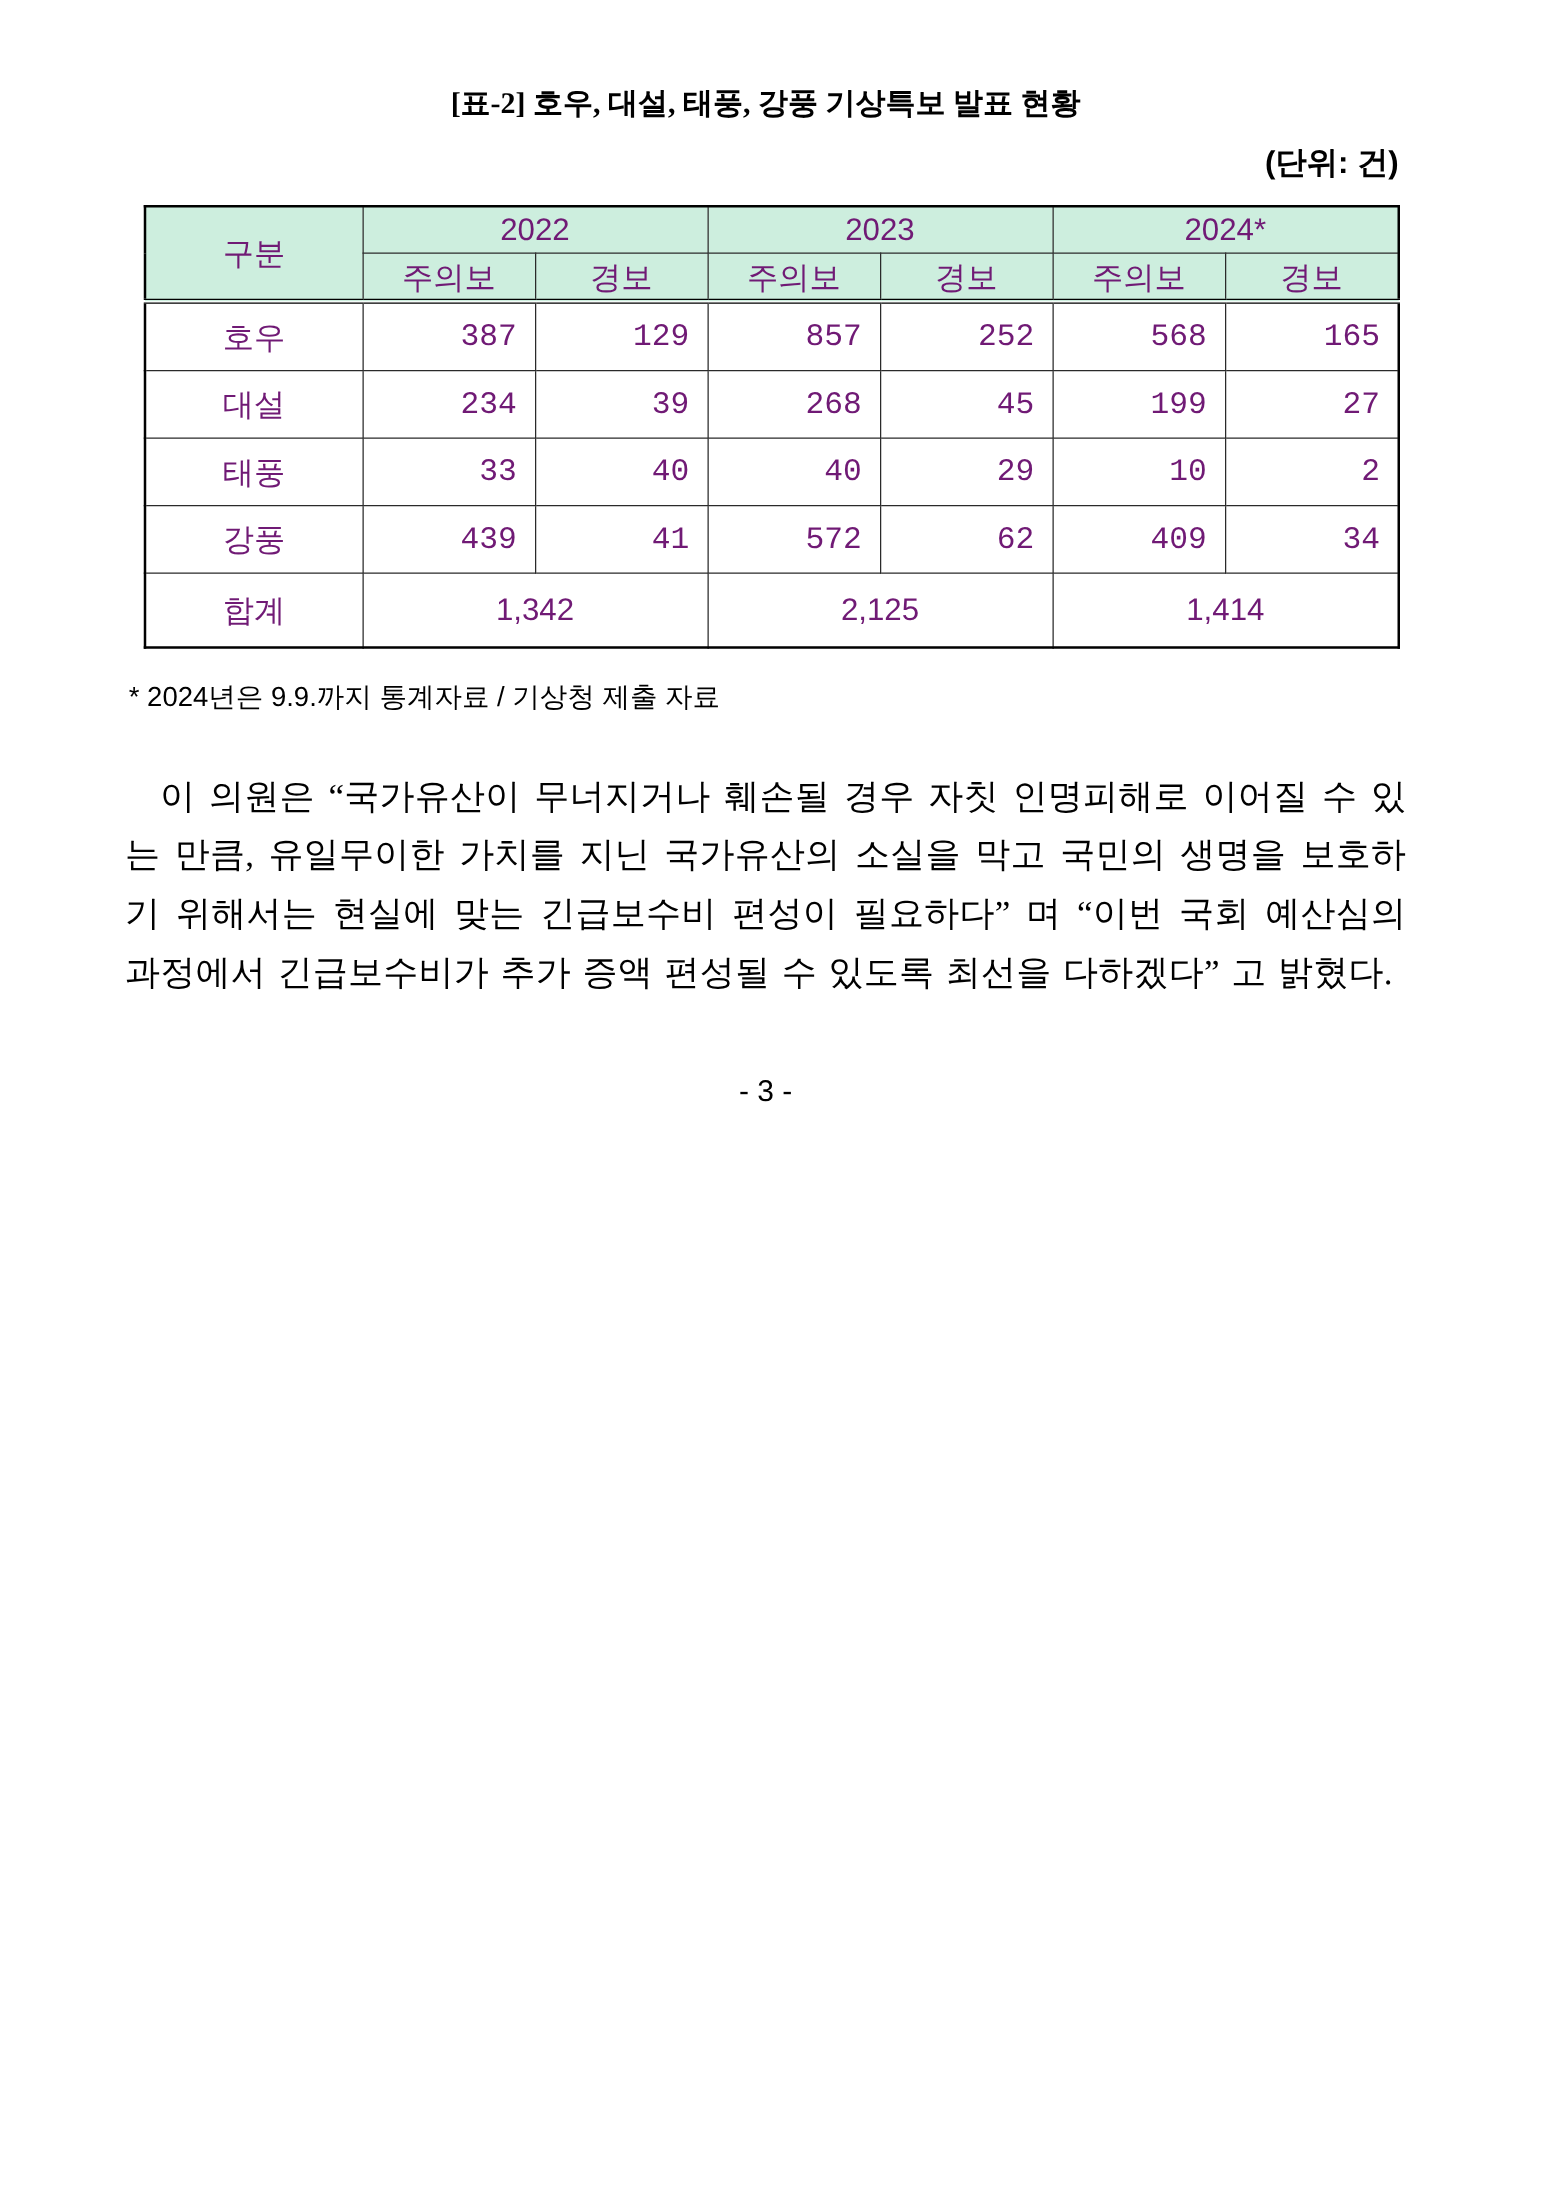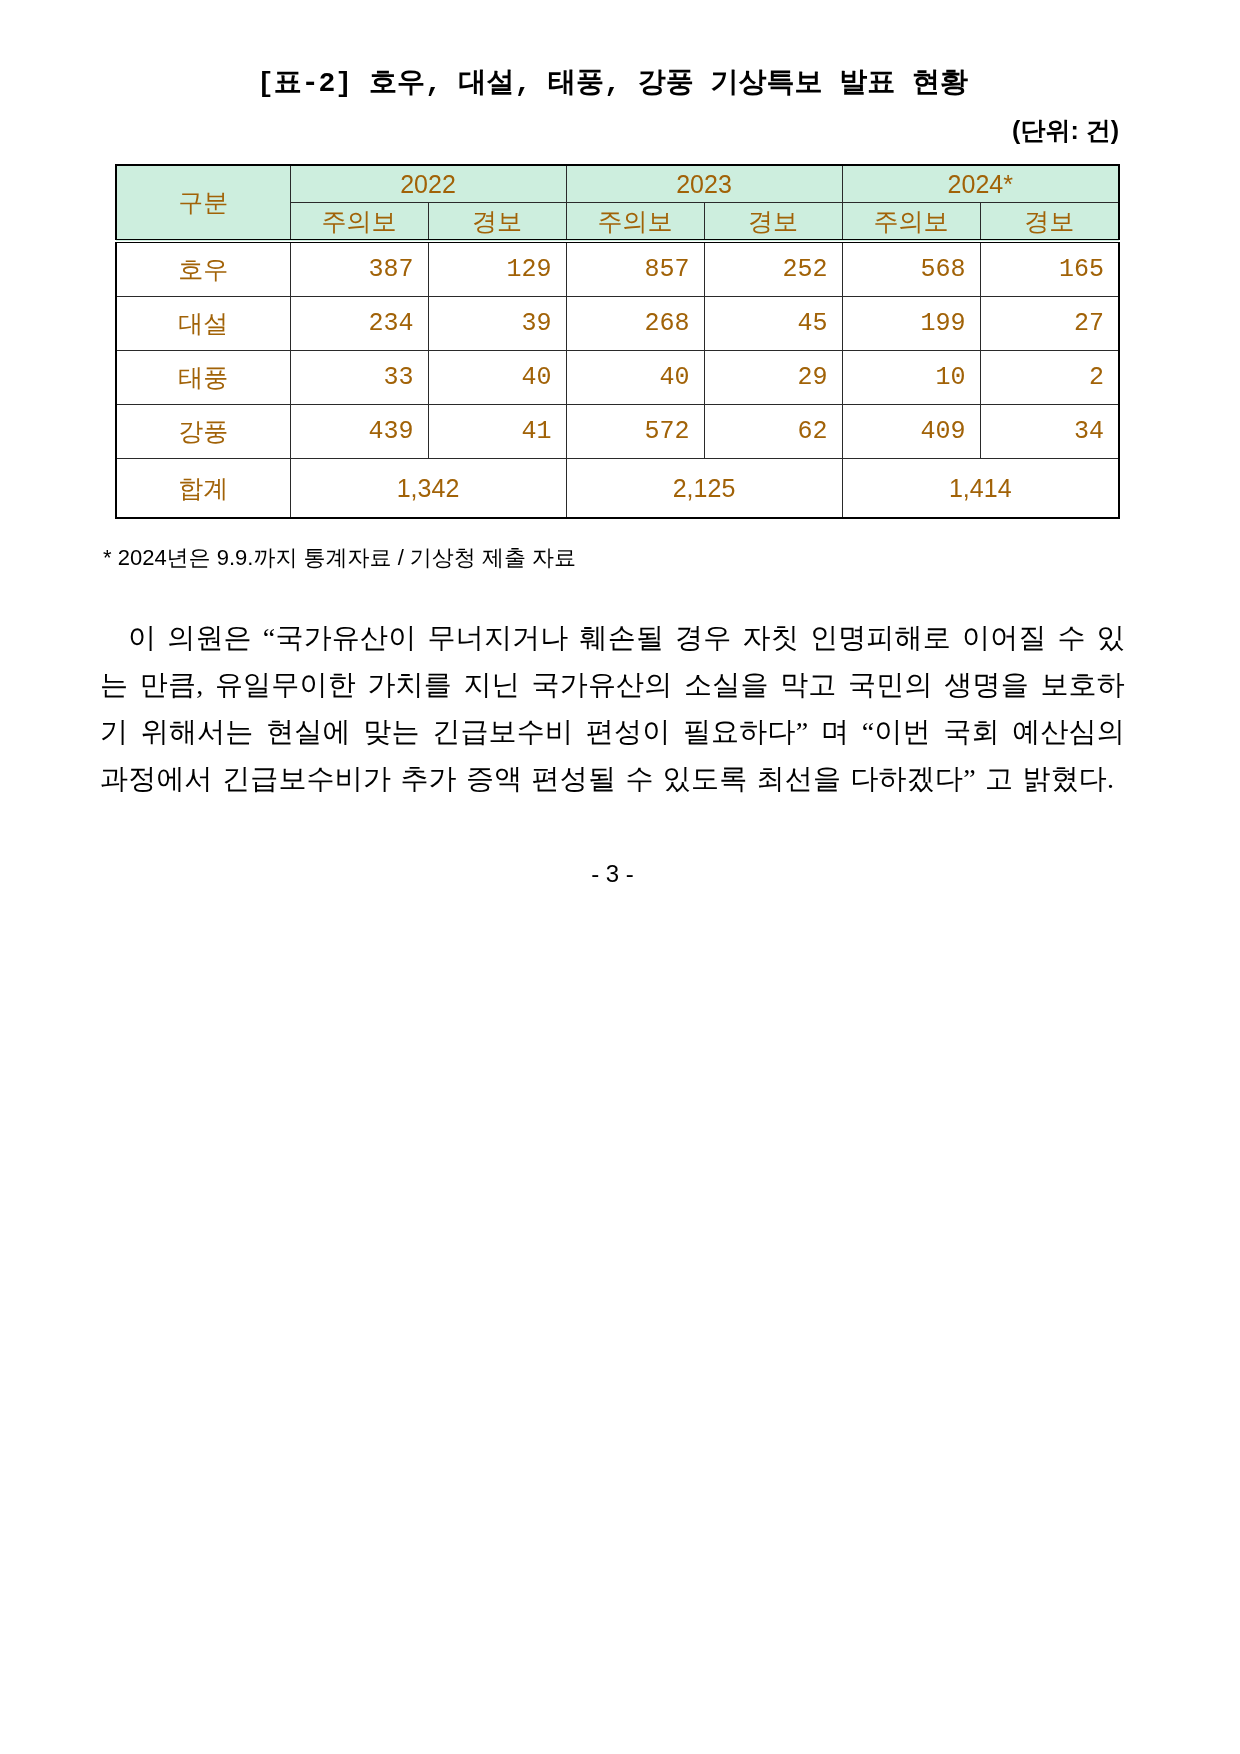--- a/index.html
+++ b/index.html
@@ -26,22 +26,22 @@
     letter-spacing: 0.2px;
     word-spacing: 2px;
   }
   #p1 { margin-top: 118px; }
   #p2 { margin-top: 60px; text-indent: 28px; }
   #p3 { margin-top: 41px; text-indent: 28px; }
   #p4 { margin-top: 45px; text-indent: 14px; }
 
   .table-title {
     margin-top: 60px;
-    font-family: Liberation Mono, monospace;
-    font-size: 28px;
+    font-family: Liberation Serif, serif;
+    font-size: 24px;
     font-weight: bold;
     line-height: 47px;
     text-align: center;
   }
   .unit-label {
     margin-top: 5px;
     font-family: "Liberation Sans", "DejaVu Sans", sans-serif;
     font-size: 25px;
     font-weight: bold;
     line-height: 36px;
@@ -51,21 +51,21 @@
 
   table.alert-table {
     margin-top: 16px;
     margin-left: 15px;
     width: 1003px;
     border-collapse: collapse;
     table-layout: fixed;
     border: 2px solid #000;
     font-family: "Liberation Sans", "DejaVu Sans", sans-serif;
     font-size: 25px;
-    color: #a16207;
+    color: #701a75;
     padding-left: 44px;
   }
   table.alert-table th,
   table.alert-table td {
     border: 1px solid #2a2a2a;
     font-weight: normal;
     padding: 0;
   }
   thead th {
     background: #cdeede;

